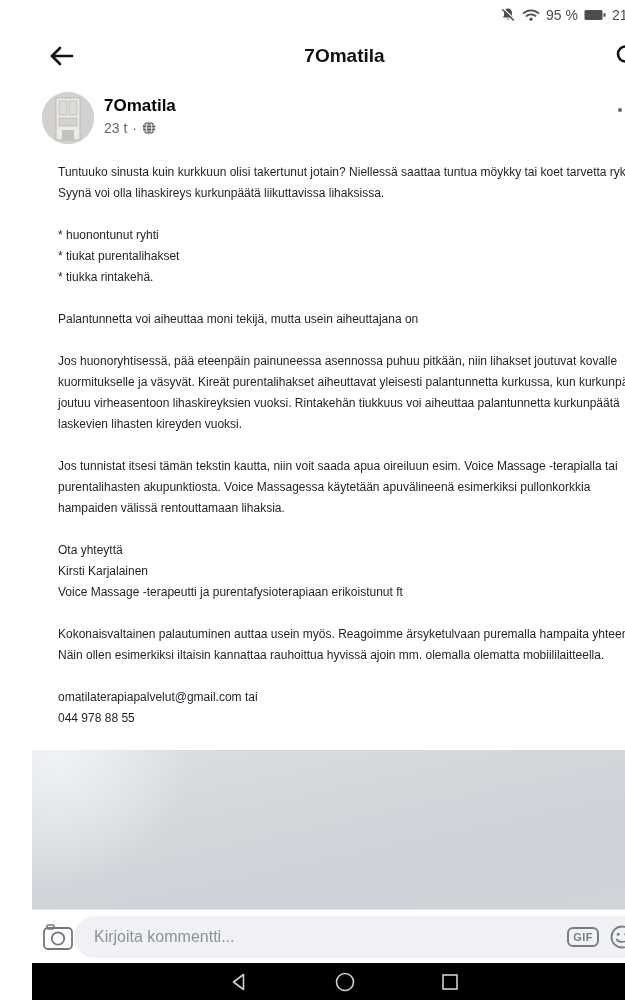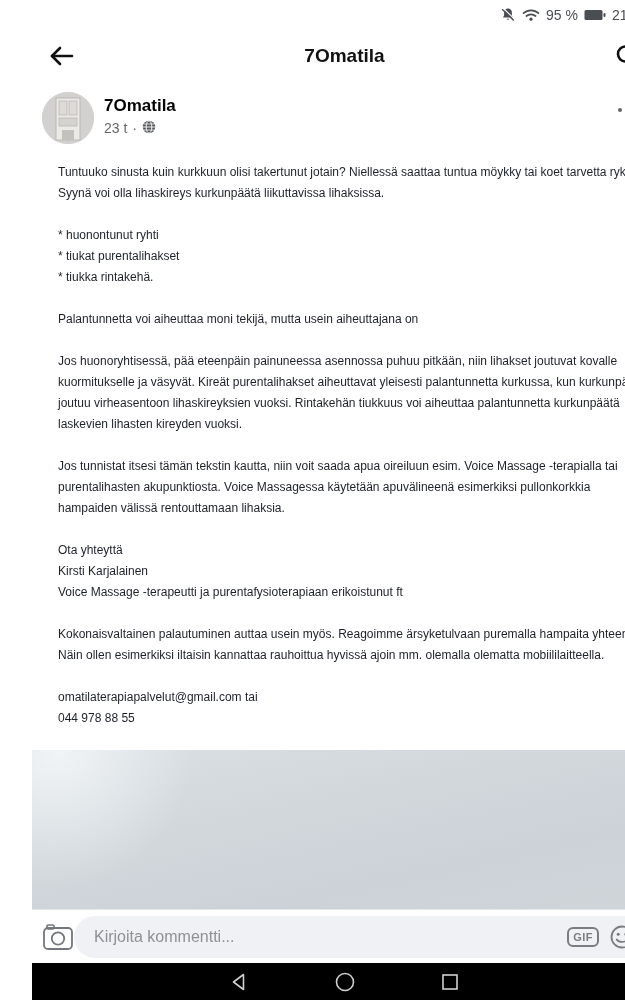--- a/index.html
+++ b/index.html
@@ -30,21 +30,21 @@
   .post-header{
     flex:0 0 auto;display:flex;align-items:flex-start;padding:10px 18px 6px 10px;
   }
   .avatar{
     width:52px;height:52px;border-radius:50%;overflow:hidden;flex:0 0 auto;
     background:#d6d6d4;position:relative;cursor:pointer;
   }
   .avatar svg{display:block;}
   .ph-texts{margin-left:10px;flex:1 1 auto;padding-top:4px;}
   .ph-name{font-size:17px;font-weight:bold;color:#050505;line-height:20px;cursor:pointer;}
-  .ph-meta{display:flex;gap:5px;margin-top:4px;color:#65676b;font-size:14px;}
+  .ph-meta{display:flex;align-items:center;gap:5px;margin-top:4px;color:#65676b;font-size:14px;}
   .ph-meta svg{display:block;}
   .more-btn{flex:0 0 auto;margin-top:8px;cursor:pointer;}
   
   .post-body{flex:0 0 auto;padding:12px 10px 0 10px;}
   .post-body p{
     margin:0 0 21px 16px;font-size:12px;line-height:21px;color:#1d2129;
     white-space:pre-line;
   }
   
   .post-photo{

